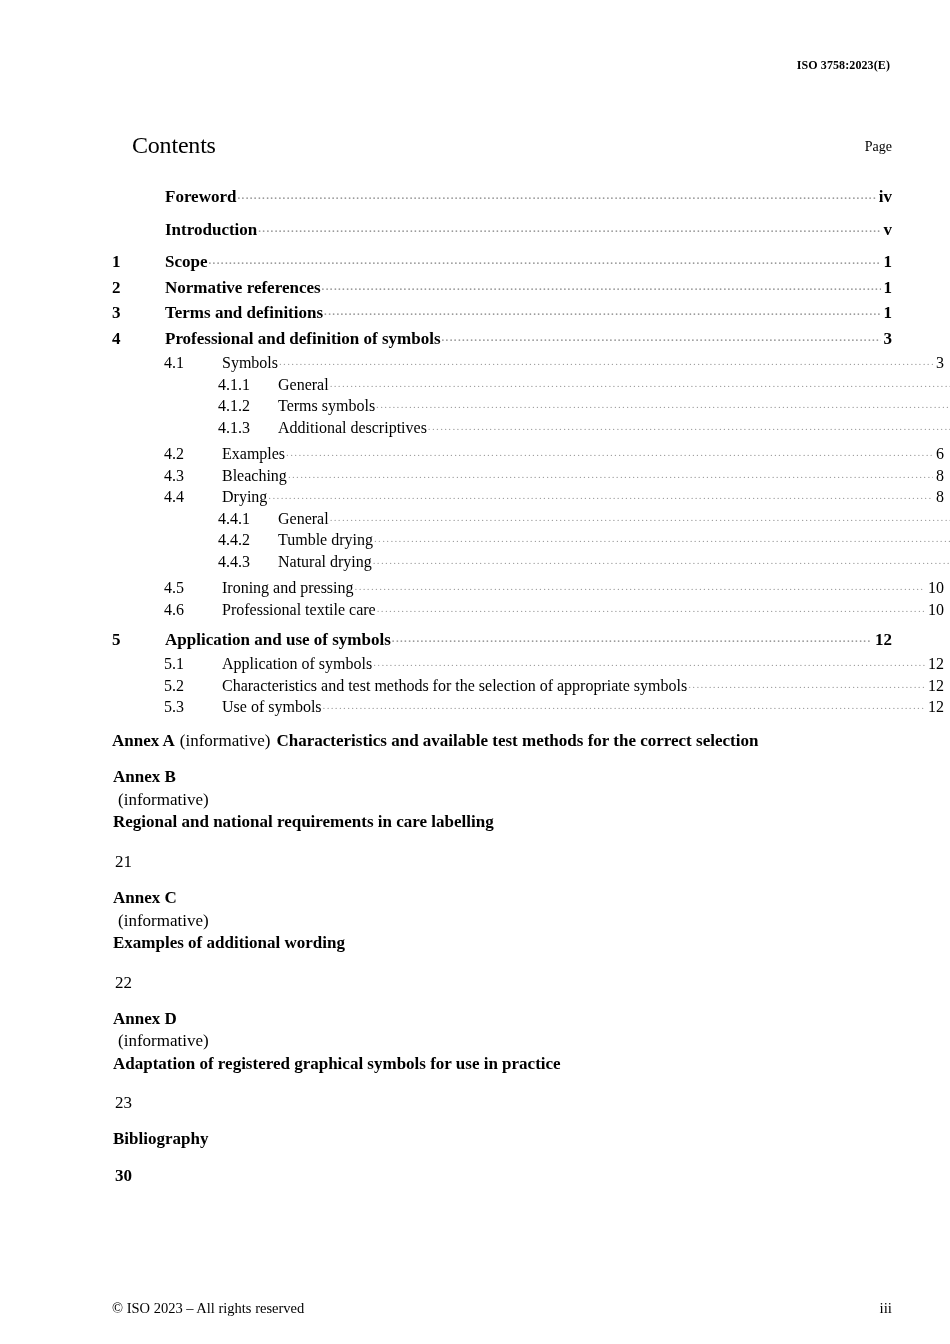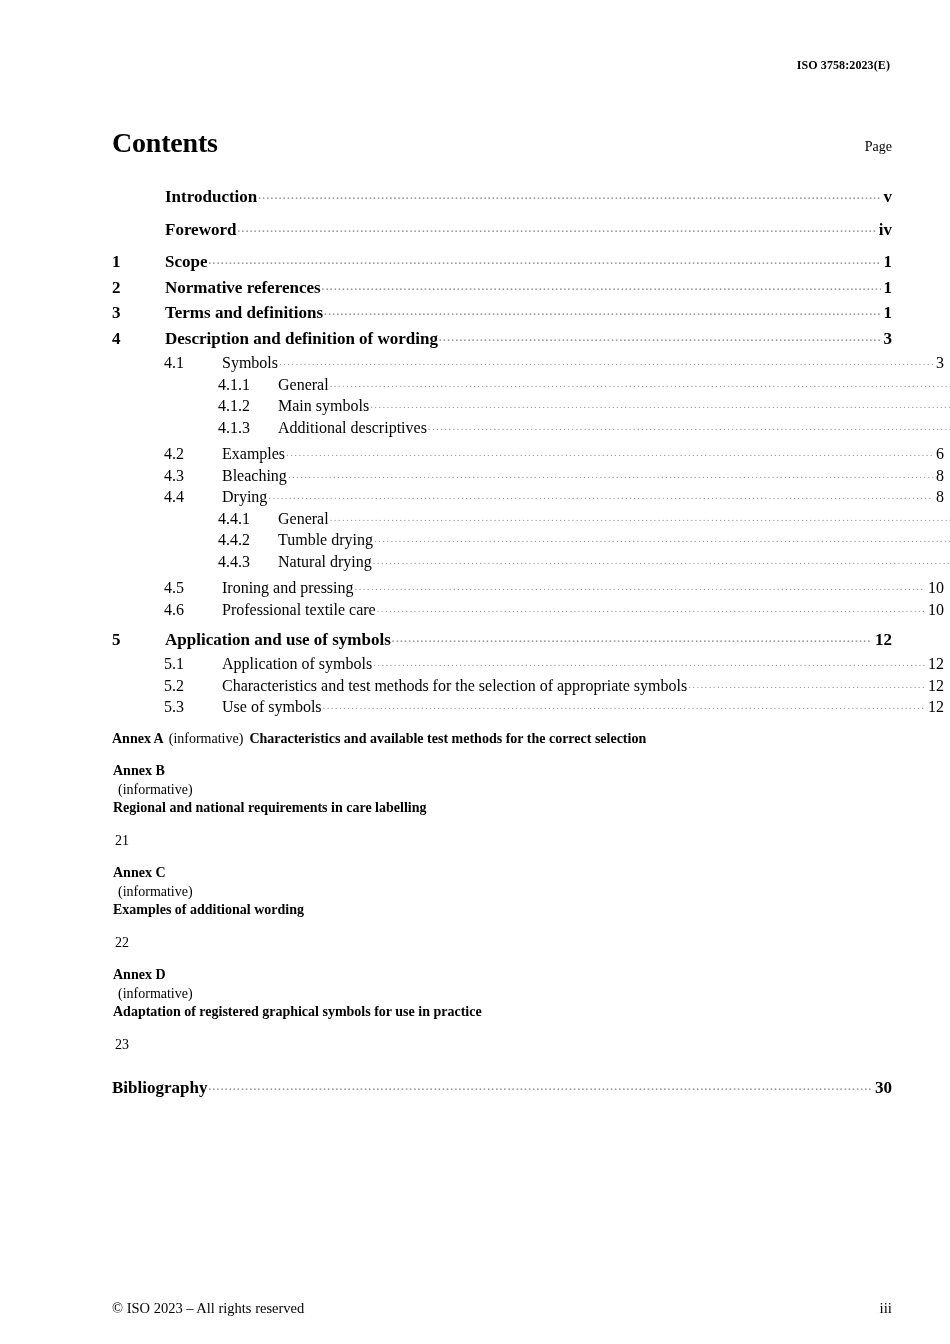--- a/index.html
+++ b/index.html
@@ -35,24 +35,25 @@
   .title-row {
     position: absolute;
     top: 128px;
     left: 112px;
     right: 58px;
     display: flex;
     align-items: flex-end;
     justify-content: space-between;
   }
   .contents-title {
-    font-size: 28px;
-    font-weight: bold;
+    font-size: 24px;
+    font-weight: normal;
     line-height: 1;
     letter-spacing: -0.2px;
+    margin-left: 20px;
   }
   .page-label {
     font-size: 14px;
     font-weight: normal;
     line-height: 1;
     padding-bottom: 3px;
     margin-top: 12px;
   }
 
   
@@ -132,21 +133,21 @@
     padding-left: 106px;
   }
   .lvl-3 .num { width: 60px; }
 
   
   .gap-before-clause { margin-top: 9px; }
   .gap-small-before { margin-top: 6.5px; }
 
   
   .annex {
-    font-size: 14px;
+    font-size: 17px;
     margin-top: 14px;
     line-height: 1.32;
   }
   .annex-inline {
     display: flex;
     align-items: baseline;
     width: 100%;
     flex-direction: column;
   }
   .annex-head {
@@ -178,21 +179,22 @@
   }
   .annex-wrap .cont-title {
     font-weight: bold;
     white-space: nowrap;
     flex: 0 0 auto;
   }
 
   .biblio {
     font-size: 17px;
     font-weight: bold;
-    margin-top: 22px;
+    margin-top: 14px;
+    flex-direction: column;
   }
   .biblio .label { font-weight: bold; }
 
   
   .footer {
     position: absolute;
     bottom: 27px;
     left: 112px;
     right: 58px;
     display: flex;
@@ -211,29 +213,29 @@
   <div class="doc-header">ISO 3758:2023(E)</div>
 
   <div class="title-row">
     <div class="contents-title">Contents</div>
     <div class="page-label">Page</div>
   </div>
 
   <div class="toc" id="toc-list">
       <div class="toc-entry lvl-top">
         <span class="num"></span>
-        <span class="label">Introduction</span>
-        <span class="leader"></span>
-        <span class="pg">v</span>
+        <span class="label">Foreword</span>
+        <span class="leader"></span>
+        <span class="pg">iv</span>
       </div>
       <div class="toc-entry lvl-top">
         <span class="num"></span>
-        <span class="label">Foreword</span>
-        <span class="leader"></span>
-        <span class="pg">iv</span>
+        <span class="label">Introduction</span>
+        <span class="leader"></span>
+        <span class="pg">v</span>
       </div>
       <div class="toc-entry lvl-clause">
         <span class="num">1</span>
         <span class="label">Scope</span>
         <span class="leader"></span>
         <span class="pg">1</span>
       </div>
       <div class="toc-entry lvl-clause">
         <span class="num">2</span>
         <span class="label">Normative references</span>
@@ -241,38 +243,38 @@
         <span class="pg">1</span>
       </div>
       <div class="toc-entry lvl-clause">
         <span class="num">3</span>
         <span class="label">Terms and definitions</span>
         <span class="leader"></span>
         <span class="pg">1</span>
       </div>
       <div class="toc-entry lvl-clause">
         <span class="num">4</span>
-        <span class="label">Description and definition of wording</span>
+        <span class="label">Professional and definition of symbols</span>
         <span class="leader"></span>
         <span class="pg">3</span>
       </div>
       <div class="toc-entry lvl-2">
         <span class="num">4.1</span>
         <span class="label">Symbols</span>
         <span class="leader"></span>
         <span class="pg">3</span>
       </div>
       <div class="toc-entry lvl-3">
         <span class="num">4.1.1</span>
         <span class="label">General</span>
         <span class="leader"></span>
       </div>
       <div class="toc-entry lvl-3">
         <span class="num">4.1.2</span>
-        <span class="label">Main symbols</span>
+        <span class="label">Terms symbols</span>
         <span class="leader"></span>
       </div>
       <div class="toc-entry lvl-3">
         <span class="num">4.1.3</span>
         <span class="label">Additional descriptives</span>
         <span class="leader"></span>
       </div>
       <div class="toc-entry lvl-2 gap-small-before">
         <span class="num">4.2</span>
         <span class="label">Examples</span>

